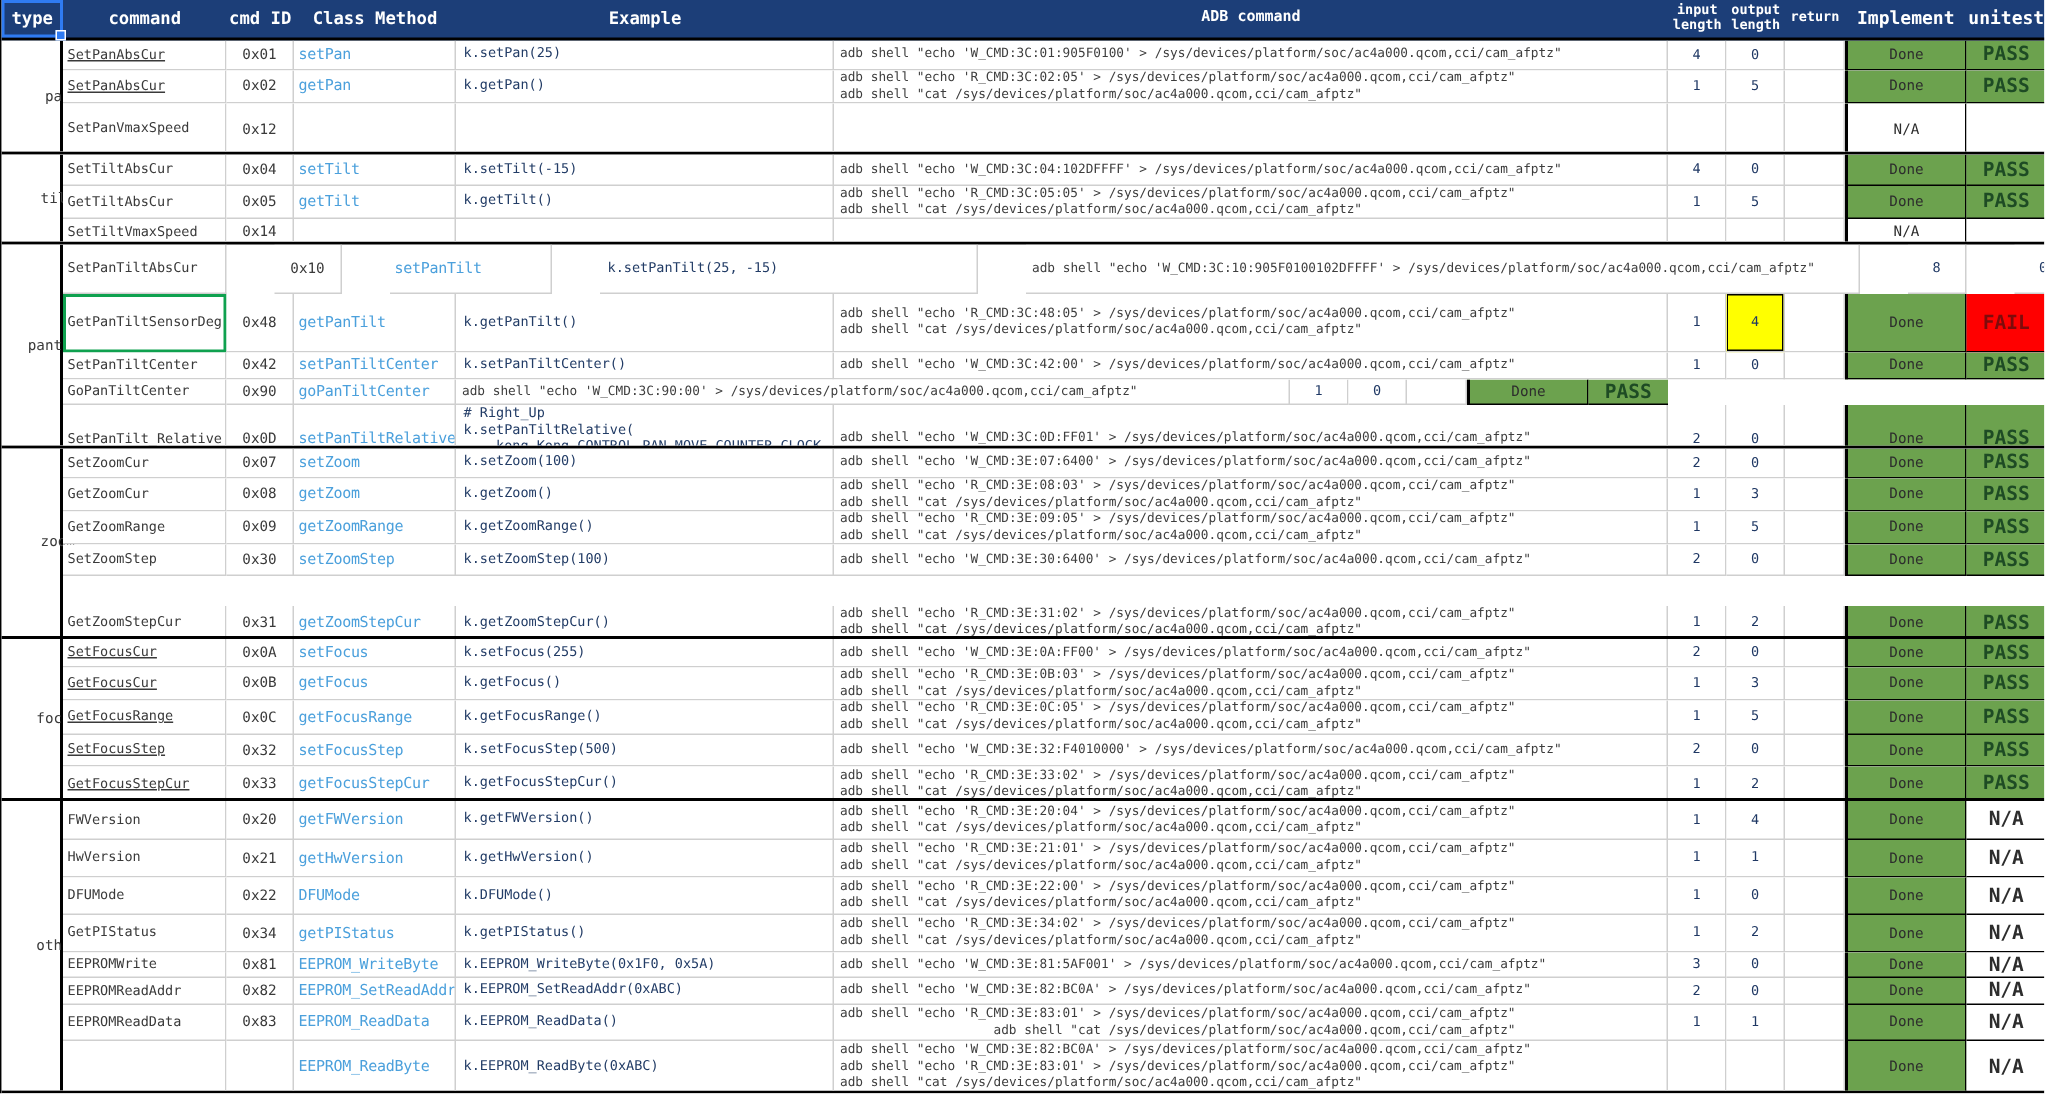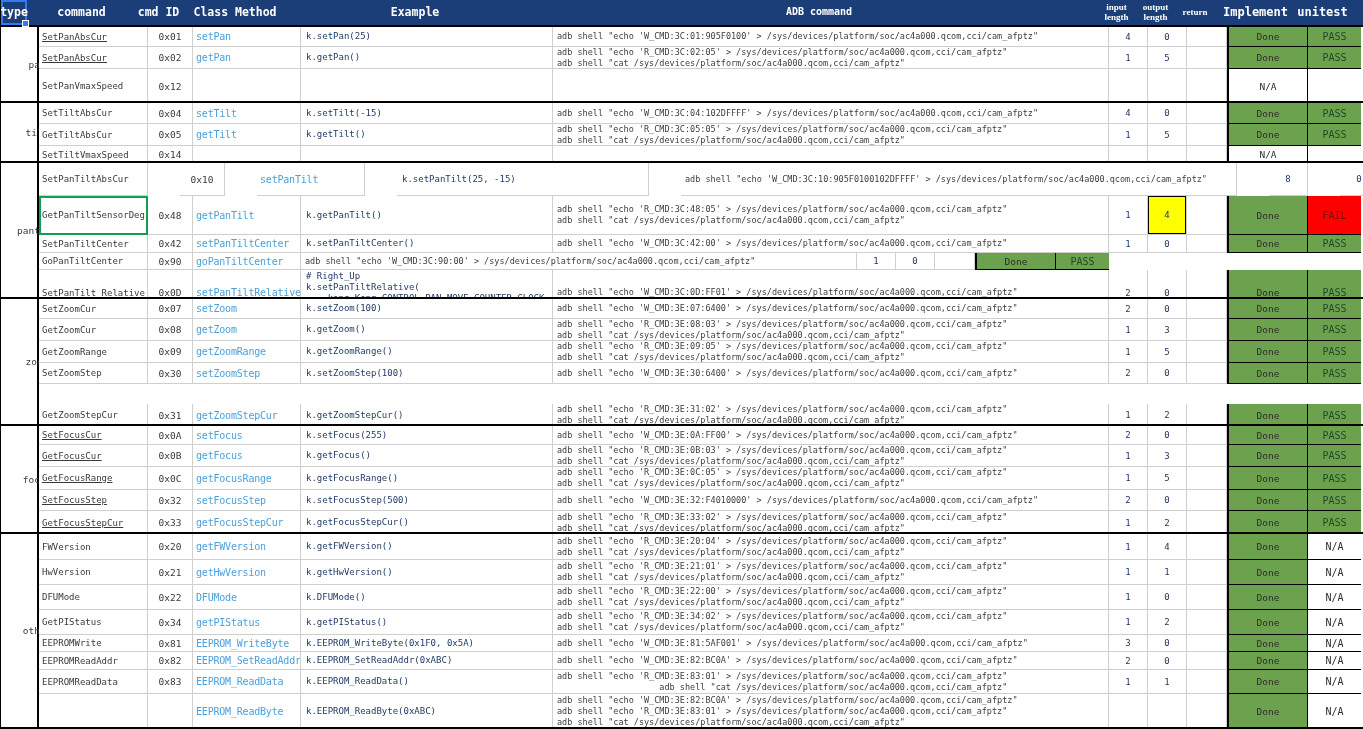--- a/index.html
+++ b/index.html
@@ -3,29 +3,29 @@
 <meta charset="utf-8">
 <style>
   html,body{margin:0;padding:0;background:#fff;}
   *{box-sizing:border-box;}
   .sheet{
     width:1363px;height:729px;overflow:hidden;position:relative;
     font-family:"DejaVu Sans Mono","Liberation Mono",monospace;
     background:#fff;border-left:1px solid #000;
   }
   
-  .c-type{width:26px;}  .c-cmd{width:109px;} .c-id{width:45px;}
+  .c-type{width:41px;}  .c-cmd{width:109px;} .c-id{width:45px;}
   .c-method{width:108px;} .c-example{width:252px;} .c-adb{width:556px;}
   .c-in{width:39px;} .c-out{width:39px;} .c-ret{width:40px;}
   .c-impl{width:81px;} .c-unit{width:53px;}
   
   .hrow{display:flex;height:27px;background:#1c3e78;border-bottom:2px solid #000;color:#fff;}
   .hcell{flex:none;display:flex;align-items:center;justify-content:center;text-align:center;
          font-weight:bold;font-size:11.5px;position:relative;line-height:1.05;}
-  .hcell.small{font-size:9px;font-family:Liberation Serif, serif;}
+  .hcell.small{font-size:9px;}
   .hcell.big{font-size:12px;}
   .hcell.adbh{font-size:10px;}
   .sel-a1{border:2px solid #2f7bf2;}
   .handle{position:absolute;right:-4px;bottom:-4px;width:7px;height:7px;background:#2f7bf2;border:1px solid #fff;}
   
   .section{display:flex;border-bottom:2px solid #000;overflow:hidden;}
   .type-label{flex:none;display:flex;align-items:center;justify-content:center;
               font-size:9.5px;color:#3a3a3a;border-right:2px solid #000;background:#fff;padding-left:36px;}
   .rows{flex:1;display:flex;flex-direction:column;}
   .row{display:flex;flex:none;overflow:hidden;}
@@ -35,22 +35,22 @@
   .cell.c-cmd{font-size:9px;padding-left:3px;}
   .cell.c-cmd.u{text-decoration:underline;}
   .cell.c-cmd.sel-green{outline:2px solid #0fa14f;outline-offset:-2px;}
   .cell.c-id{font-size:9.5px;justify-content:center;}
   .cell.c-method{font-size:10px;color:#4ba0dc;padding-left:3px;letter-spacing:-0.2px;}
   .cell.c-example{font-size:9px;line-height:11px;white-space:pre;color:#223c66;padding-left:5px;}
   .cell.c-adb{font-size:8.5px;line-height:11px;white-space:pre;color:#3d3d3d;padding-left:4px;}
   .cell.c-in,.cell.c-out,.cell.c-ret{font-size:9px;justify-content:center;color:#1f3864;}
   .cell.c-impl{justify-content:center;font-size:9.5px;color:#2d2d2d;
                border-left:2px solid #000;border-right:1px solid #000;border-bottom:1px solid #000;}
-  .cell.c-unit{justify-content:center;font-size:10px;color:#2d2d2d;
-               border-right:none;border-bottom:1px solid #000;}
+  .cell.c-unit{justify-content:center;font-size:13px;color:#2d2d2d;
+               border-right:none;border-bottom:1px solid #000;font-weight:bold;}
   .cell.green{background:#6ca24e;}
   .cell.c-unit.green{color:#1e4b24;}
   .cell.red{background:#ff0000;color:#7e0b0b;}
   .cell.yellow{background:#ffff00;box-shadow:inset 0 0 0 1px #000;color:#1f3864;}
 </style>
 </head>
 <body>
 
 <div class="sheet">
   <div class="hrow">

